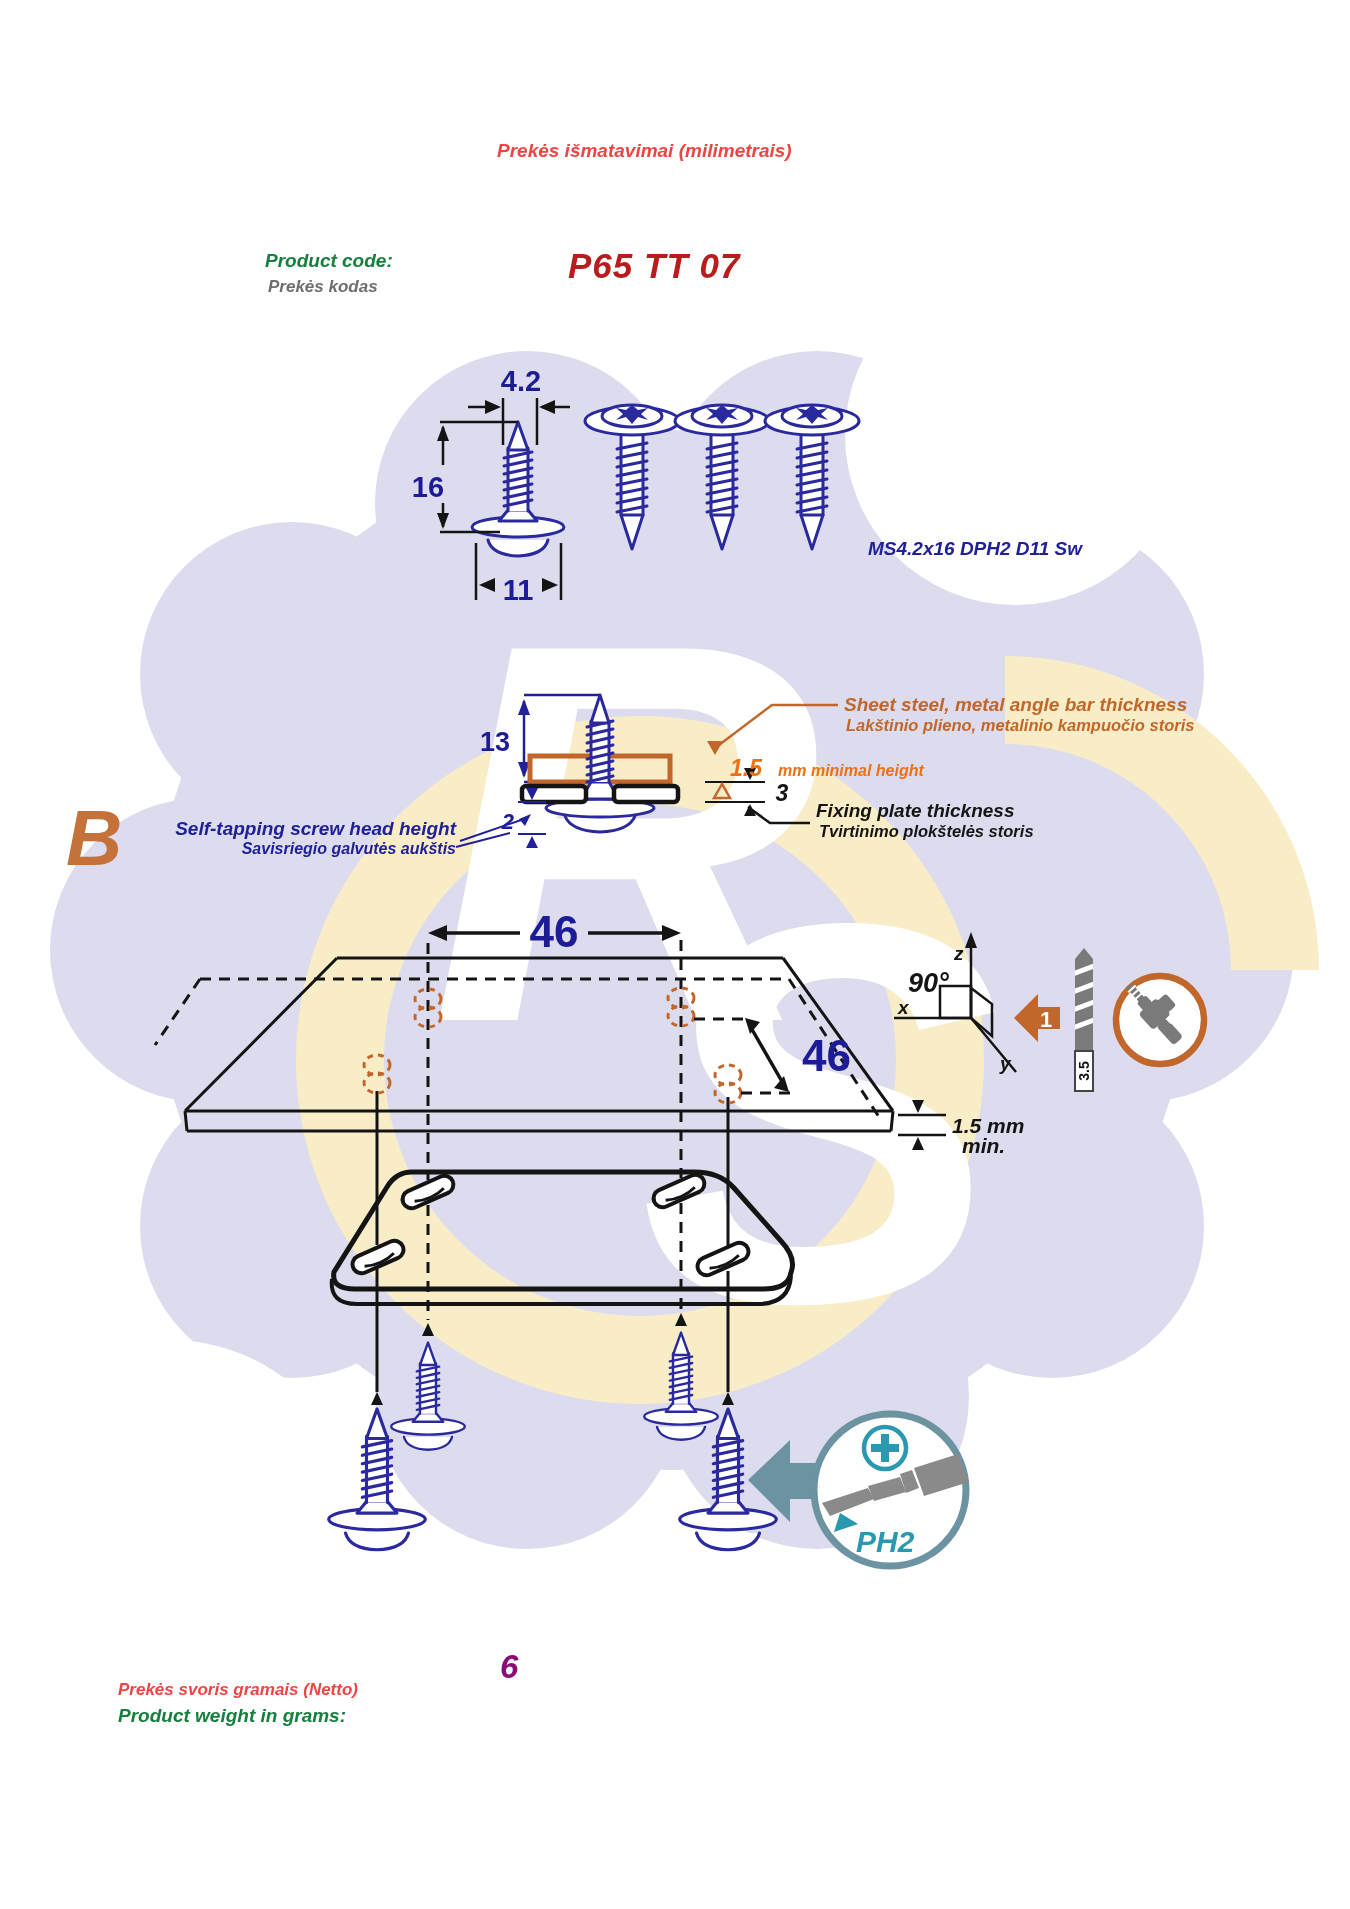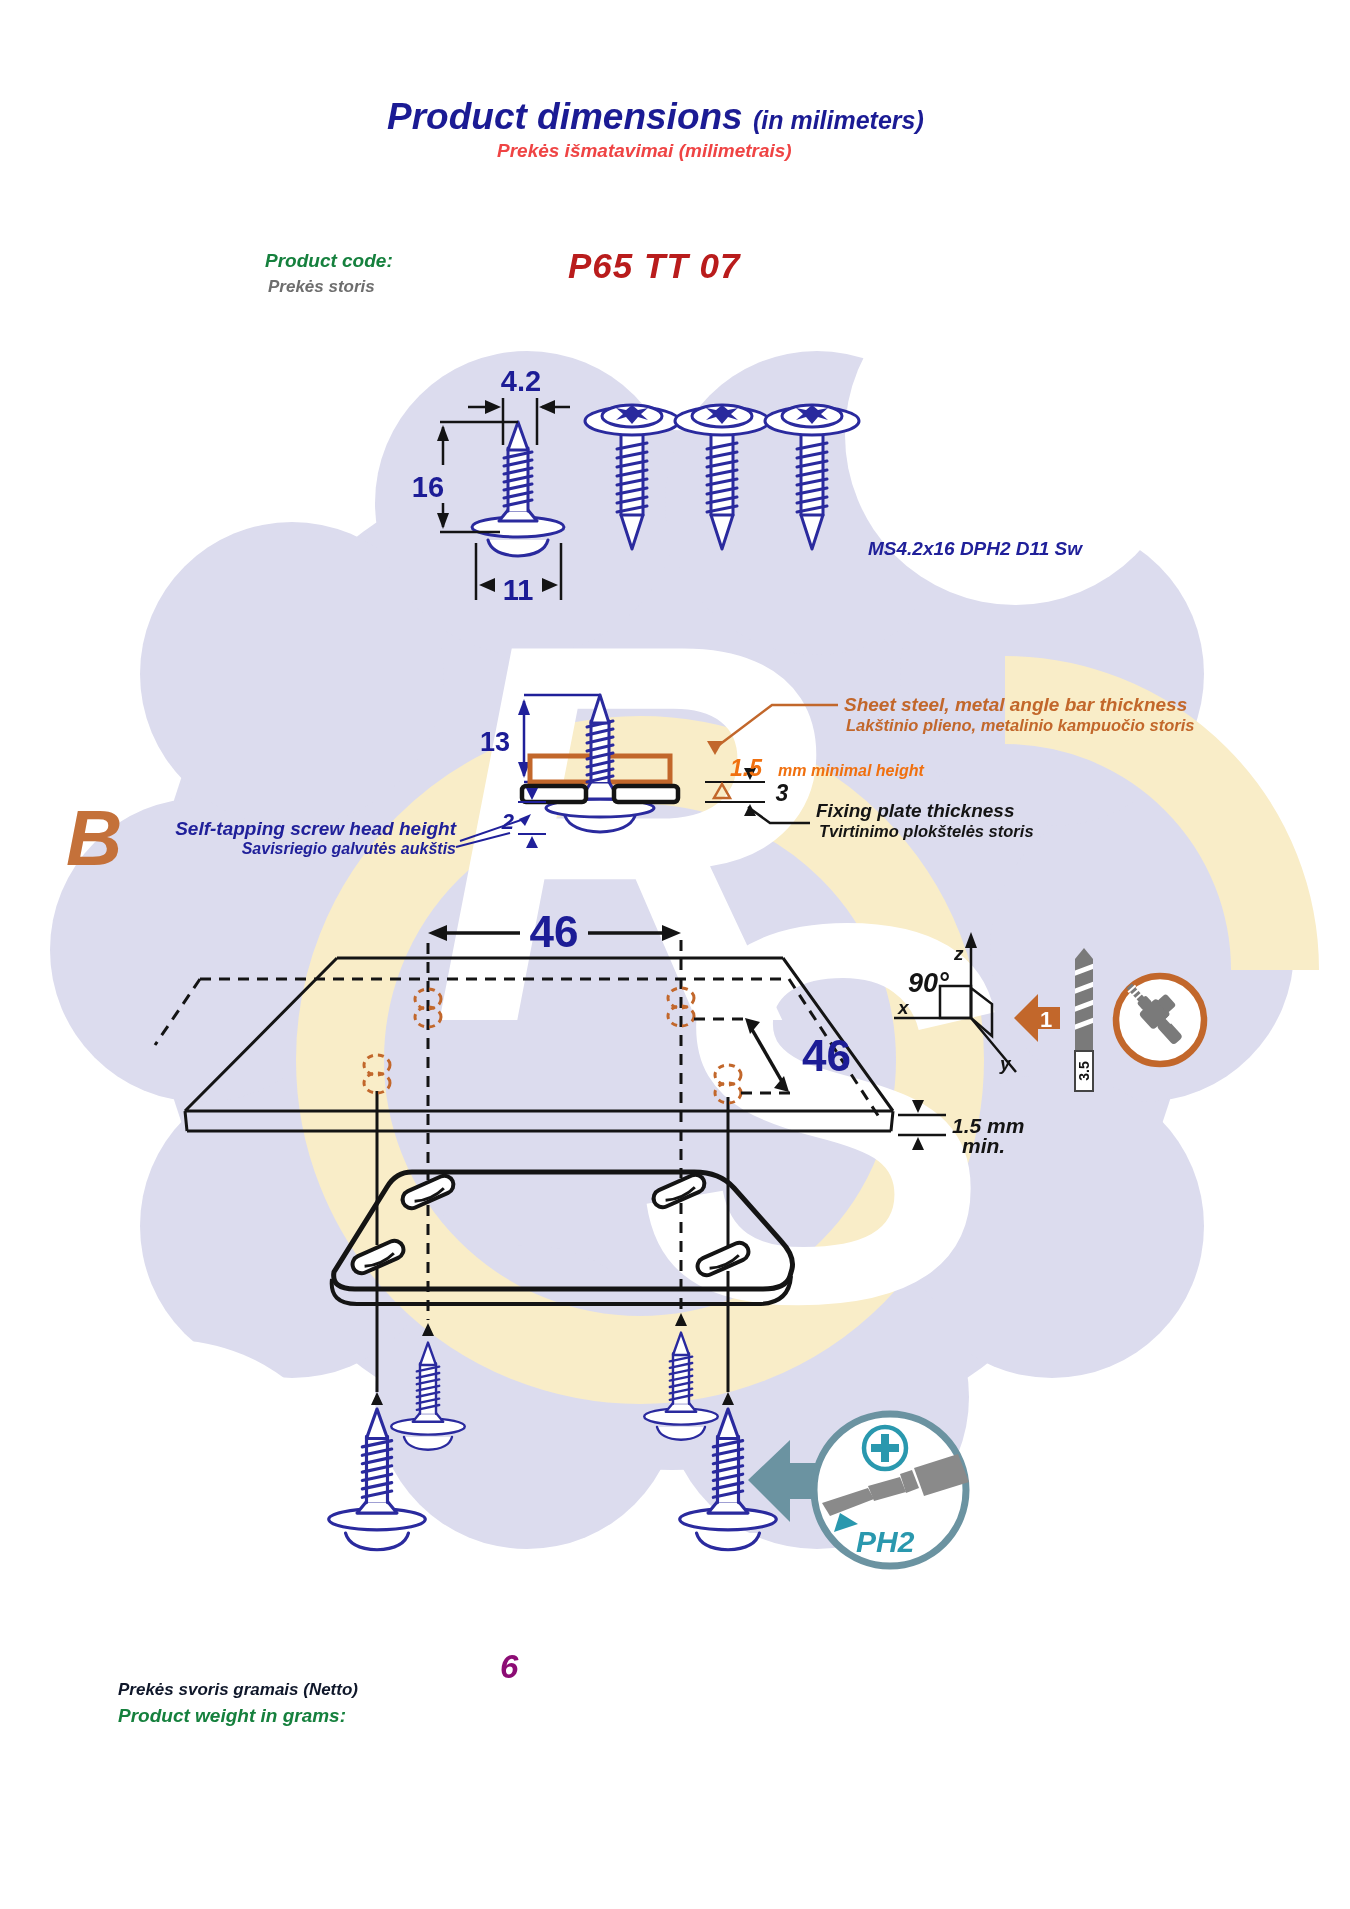--- a/index.html
+++ b/index.html
@@ -58,28 +58,24 @@
         <circle cx="1052" cy="674" r="152"></circle>
     </g>
     <circle cx="1015" cy="435" r="170" fill="#fff"></circle>
     <circle cx="170" cy="1530" r="190" fill="#fff"></circle>
     <circle cx="640" cy="1060" r="300" fill="none" stroke="#f9edc8" stroke-width="88"></circle>
     <path d="M1005,700 A270,270 0 0 1 1275,970" fill="none" stroke="#f9edc8" stroke-width="88"></path>
     <text x="430" y="1020" font-size="540" font-weight="bold" font-style="italic" fill="#ffffff">R</text>
     <text x="640" y="1300" font-size="540" font-weight="bold" font-style="italic" fill="#ffffff">S</text>
   </svg>
 
-  <div class="abs title" style="left:387px;top:96px">
-    <span>Product dimensions</span>
-    <span class="title-note">(in milimeters)</span>
-  </div>
   <div class="abs subtitle" style="left:497px;top:140px">Prekės išmatavimai (milimetrais)</div>
 
   <div class="abs lbl-en" style="left:265px;top:250px">Product code:</div>
-  <div class="abs lbl-lt" style="left:268px;top:277px">Prekės storis</div>
+  <div class="abs lbl-lt" style="left:268px;top:277px">Prekės kodas</div>
   <div class="abs code-value" style="left:568px;top:246px">P65 TT 07</div>
 
   <svg style="left:380px;top:355px" width="760" height="270" viewBox="0 0 760 270">
 
     <use href="#screwUp" transform="translate(78,65)"></use>
 
     <g stroke="#141414" stroke-width="2.5">
       <path d="M123,43 V90 M157,43 V90" fill="none"></path>
       <path d="M88,52 H116 M162,52 H190" fill="none"></path>
       <path d="M121,52 L105,45 L105,59 Z M159,52 L175,45 L175,59 Z" fill="#141414" stroke="none"></path>
@@ -301,16 +297,16 @@
     <circle cx="145" cy="48" r="21" fill="#ffffff" stroke="#2a98ae" stroke-width="4.5"></circle>
     <g fill="#2a98ae">
       <rect x="131" y="44" width="28" height="8"></rect>
       <rect x="141" y="34" width="8" height="28"></rect>
       <polygon points="94,132 100,113 118,124"></polygon>
     </g>
     <text x="116" y="152" font-size="30" font-weight="bold" font-style="italic" fill="#2a98ae">PH2</text>
   </svg>
 
   <div class="abs lbl-en" style="left:118px;top:1705px">Product weight in grams:</div>
-  <div class="abs lbl-lt" style="left:118px;top:1680px;color:#0f172a">Prekės svoris gramais (Netto)</div>
+  <div class="abs lbl-lt" style="left:118px;top:1680px;color:#ef4444">Prekės svoris gramais (Netto)</div>
   <div class="abs weight-value" style="left:500px;top:1648px">6</div>
 
 </div>
 
 </body></html>

